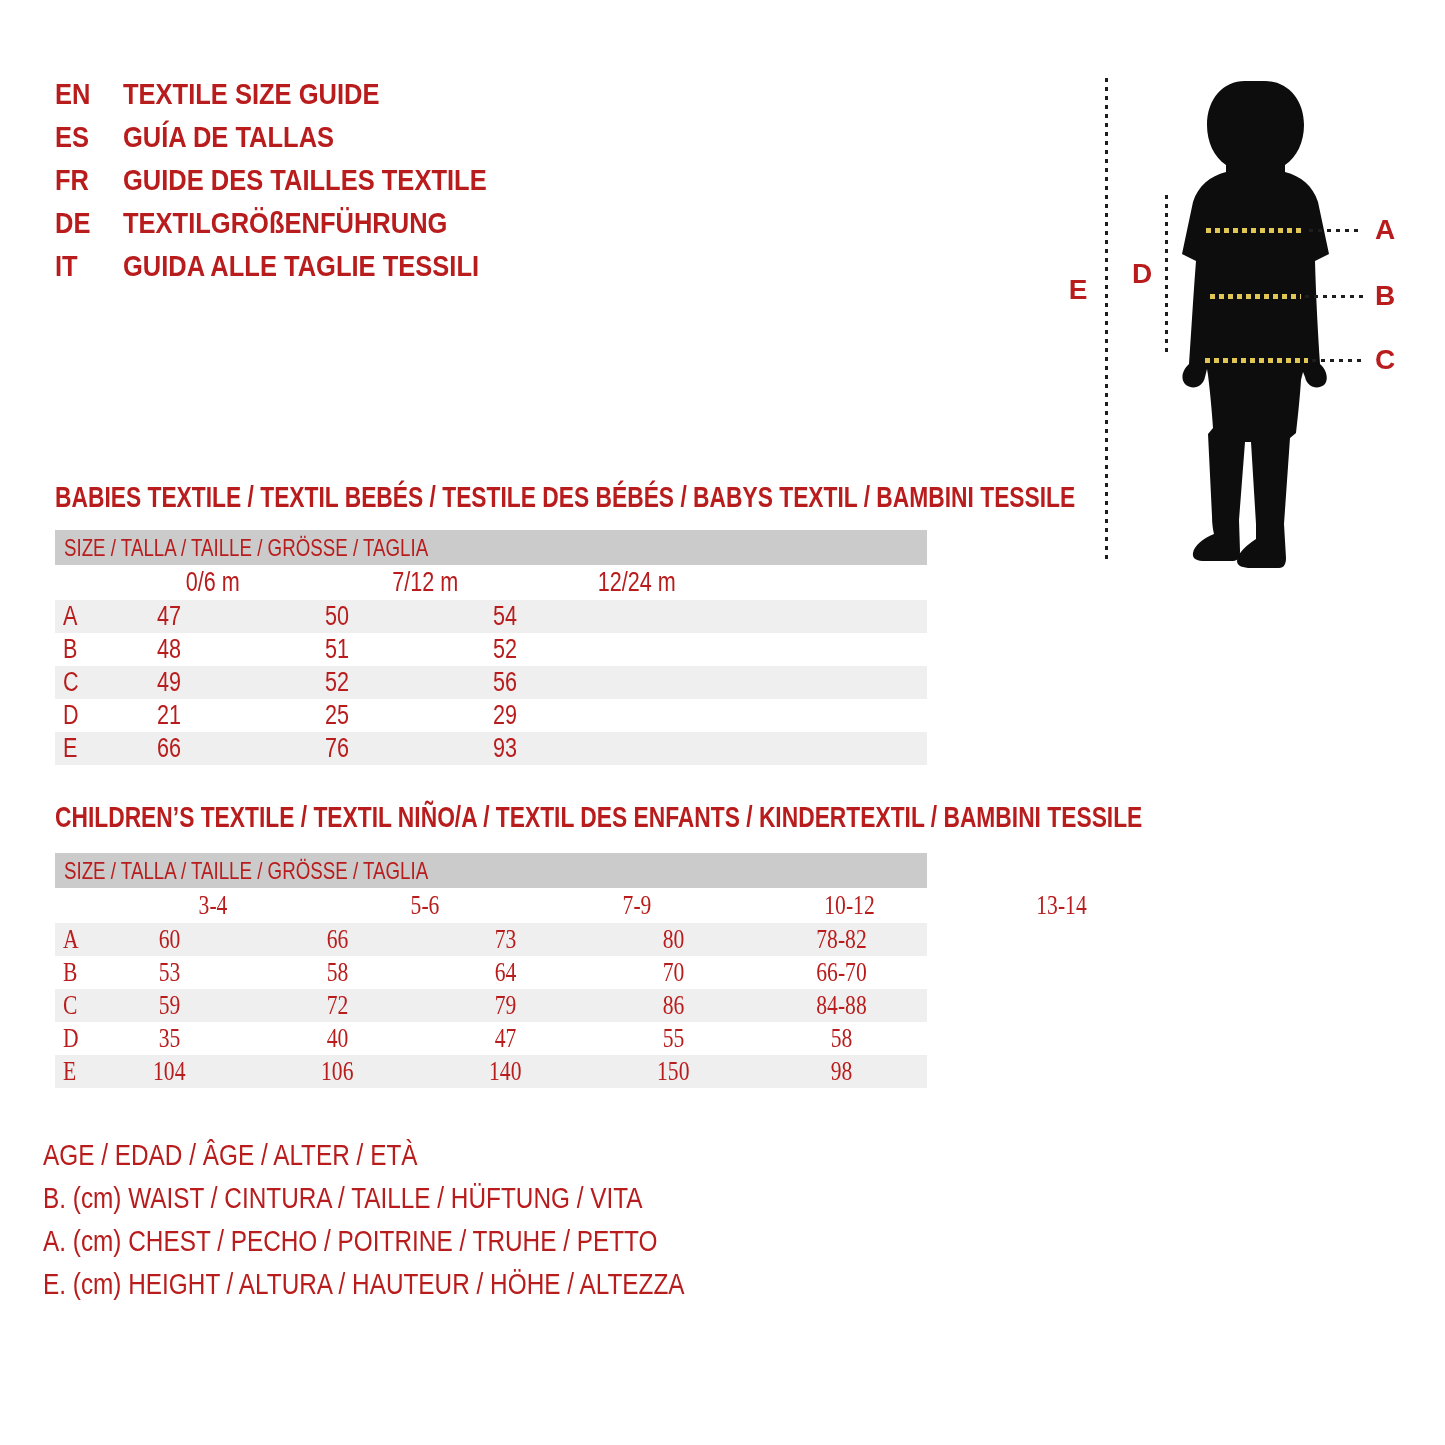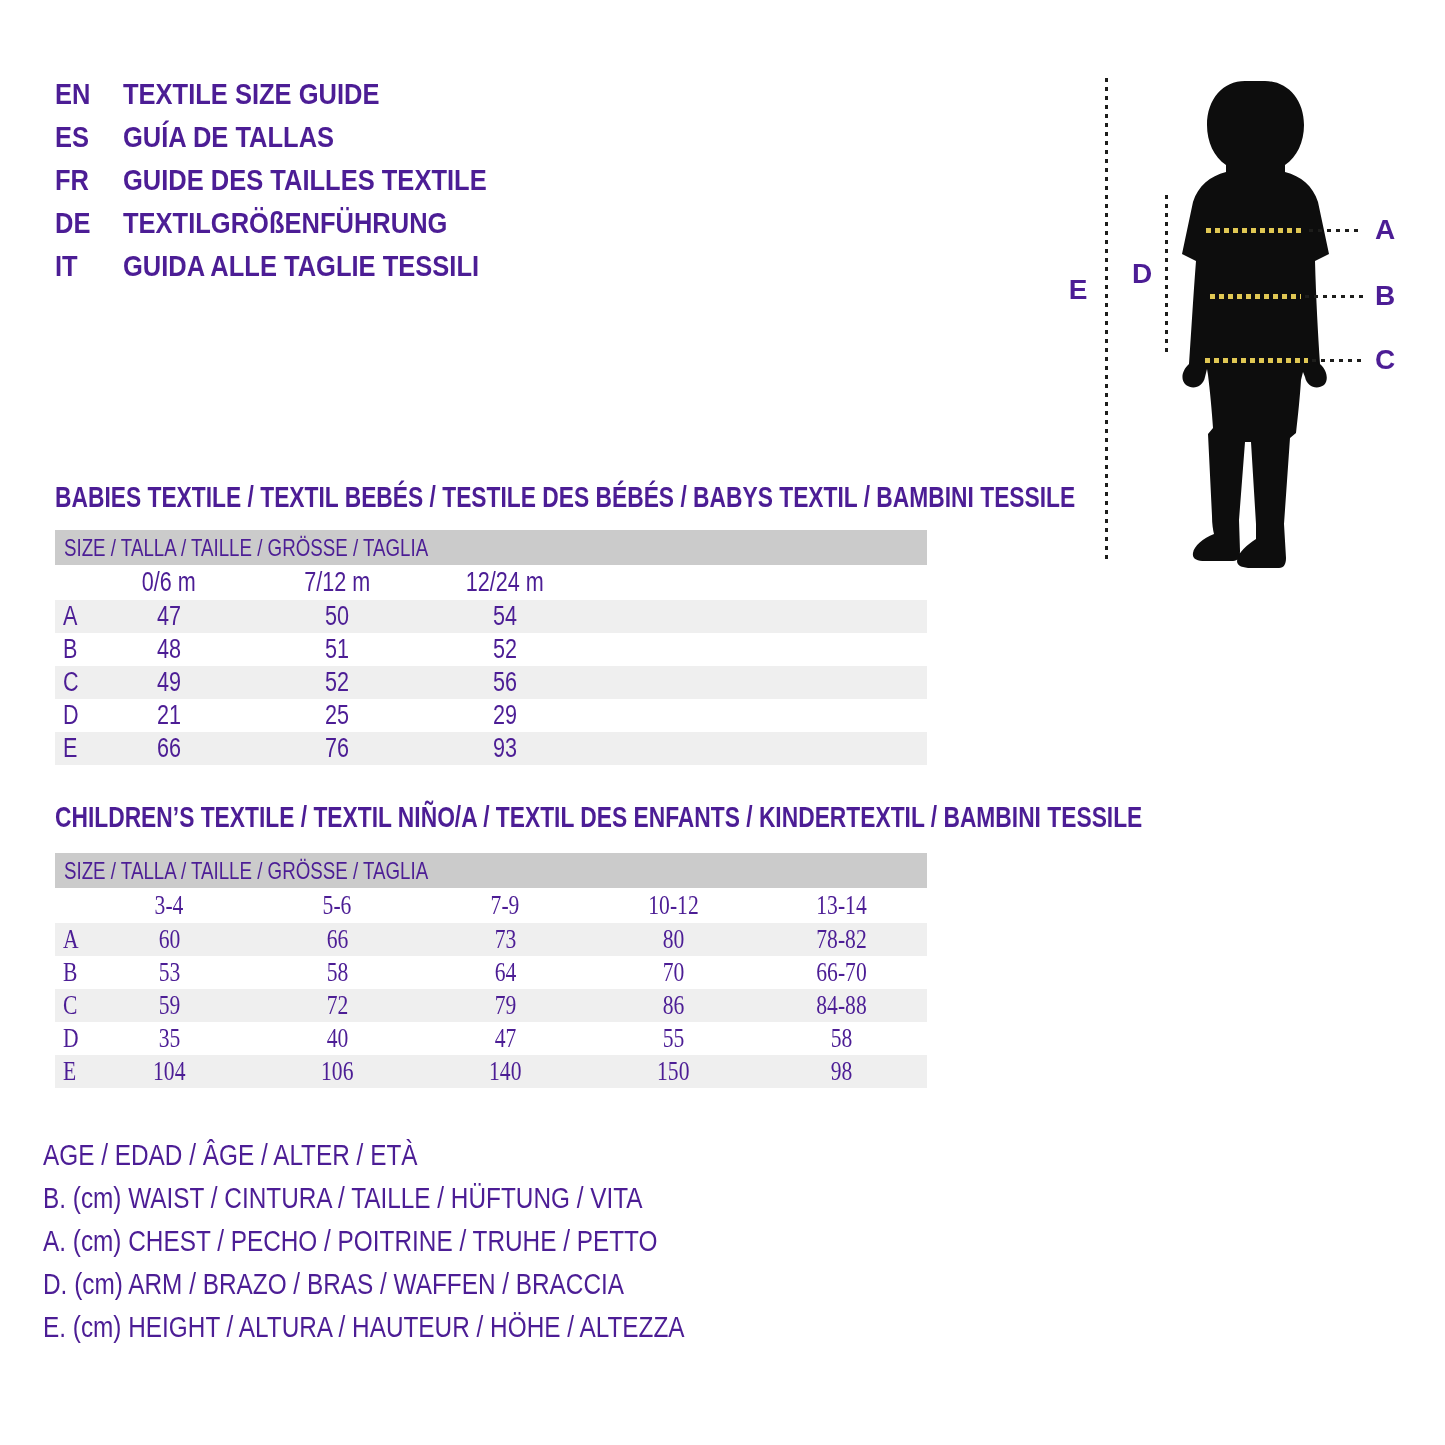--- a/index.html
+++ b/index.html
@@ -1,18 +1,18 @@
 <!DOCTYPE html>
 <html><head>
 <meta charset="utf-8">
 <style>
   html,body { margin:0; padding:0; background:#fff; }
   .page {
     position:relative; width:1445px; height:1445px; overflow:hidden;
-    background:#ffffff; color:#4c1d95;
+    background:#ffffff; color:#b91c1c;
     font-family:"Liberation Sans", sans-serif;
   }
   
   .sq  { display:inline-block; transform:scaleX(var(--sx,.8)); transform-origin:0 50%; white-space:nowrap; }
   .sqc { display:inline-block; transform:scaleX(var(--sx,.8)); transform-origin:50% 50%; white-space:nowrap; }
 
   
   .langs { position:absolute; left:55px; top:72px; --sx:.85; }
   .lang-row { height:43px; line-height:43px; font-size:30px; font-weight:700; display:flex; }
   .lang-code { width:68px; flex:0 0 68px; }
@@ -49,21 +49,21 @@
 
   
   .table { position:absolute; left:55px; width:872px; }
   .babies-table   { top:530px; }
   .children-table { top:853px; }
   .thead { height:35px; line-height:35px; background:#cbcbcb; padding-left:9px;
            font-size:24px; --sx:.78; }
   .colrow, .trow { display:grid; font-size:27px; --sx:.8; }
   .babies-table   .colrow, .babies-table   .trow { grid-template-columns:30px repeat(3,168px); }
   .children-table .colrow, .children-table .trow { grid-template-columns:30px repeat(5,168px);font-family:Liberation Serif, serif; }
-  .colrow { height:35px; line-height:35px; }
+  .colrow { height:35px; line-height:35px;gap:44px; }
   .trow   { height:33px; line-height:33px; }
   .trow.odd { background:#efefef; }
   .cell { text-align:center; }
   .cell.rlabel { text-align:left; padding-left:8px; }
 
   
   .legend { position:absolute; left:43px; top:1134px; --sx:.84; }
   .legend-row { height:43px; line-height:43px; font-size:29px; }
 </style>
 </head>
@@ -227,17 +227,16 @@
       <span class="cell"><span class="sqc">140</span></span>
       <span class="cell"><span class="sqc">150</span></span>
       <span class="cell"><span class="sqc">98</span></span>
     </div>
   </div>
 
   <section class="legend">
     <div class="legend-row"><span class="sq">AGE / EDAD / ÂGE / ALTER / ETÀ</span></div>
     <div class="legend-row"><span class="sq">B. (cm) WAIST / CINTURA / TAILLE / HÜFTUNG / VITA</span></div>
     <div class="legend-row"><span class="sq">A. (cm) CHEST / PECHO / POITRINE / TRUHE / PETTO</span></div>
-    <div class="legend-row"><span class="sq">D. (cm) ARM / BRAZO / BRAS / WAFFEN / BRACCIA</span></div>
     <div class="legend-row"><span class="sq">E. (cm) HEIGHT / ALTURA / HAUTEUR / HÖHE / ALTEZZA</span></div>
   </section>
 
 </div>
 
 </body></html>

